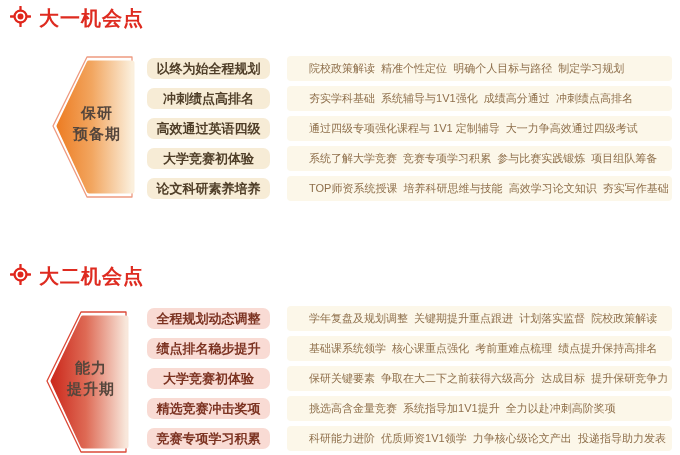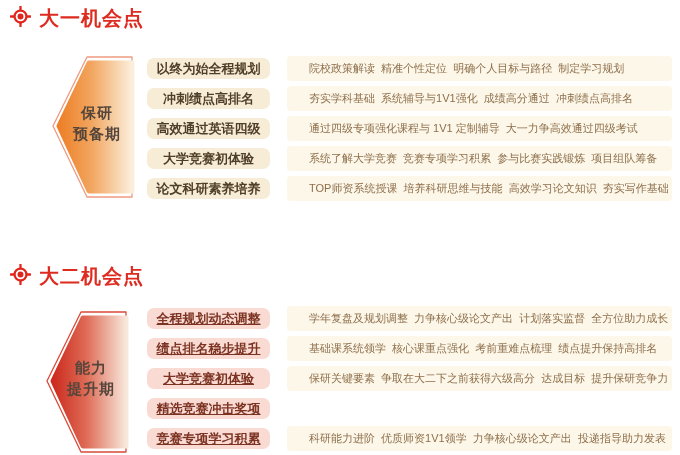--- a/index.html
+++ b/index.html
@@ -27,21 +27,21 @@
   .s2 .rows { top:48px; }
   .row { position:absolute; left:0; width:680px; height:25px; }
   .row:nth-child(1){ top:0px; } .row:nth-child(2){ top:30px; }
   .row:nth-child(3){ top:60px; } .row:nth-child(4){ top:90px; }
   .row:nth-child(5){ top:120px; }
 
   .pill { position:absolute; left:147px; top:2px; width:123px; height:21px; border-radius:7px;
           display:flex; align-items:center; justify-content:center;
           font-size:13px; font-weight:bold; }
   .s1 .pill { background:#F7ECD6; color:#4F3E28; }
-  .s2 .pill { background:#F9DBD4; color:#7C3322;text-decoration:underline; }
+  .s2 .pill { background:#F9DBD4; color:#7C3322; }
 
   .desc { position:absolute; left:287px; top:0; width:385px; height:25px; border-radius:4px;
           background:#FCF7E9; display:flex; align-items:center; padding-left:22px;
           font-size:11px; color:#8E6F4B; white-space:pre; }
 </style>
 </head>
 <body>
 
 <div class="canvas">
 
@@ -131,32 +131,33 @@
       </svg>
       <div class="stage-label">
         <div>能力</div>
         <div>提升期</div>
       </div>
     </div>
 
     <div class="rows">
       <div class="row">
         <div class="pill">全程规划动态调整</div>
-        <div class="desc">学年复盘及规划调整  力争核心级论文产出  计划落实监督  全方位助力成长</div>
+        <div class="desc">学年复盘及规划调整  关键期提升重点跟进  计划落实监督  院校政策解读</div>
       </div>
       <div class="row">
         <div class="pill">绩点排名稳步提升</div>
         <div class="desc">基础课系统领学  核心课重点强化  考前重难点梳理  绩点提升保持高排名</div>
       </div>
       <div class="row">
         <div class="pill">大学竞赛初体验</div>
         <div class="desc">保研关键要素  争取在大二下之前获得六级高分  达成目标  提升保研竞争力</div>
       </div>
       <div class="row">
         <div class="pill">精选竞赛冲击奖项</div>
+        <div class="desc">挑选高含金量竞赛  系统指导加1V1提升  全力以赴冲刺高阶奖项</div>
       </div>
       <div class="row">
         <div class="pill">竞赛专项学习积累</div>
         <div class="desc">科研能力进阶  优质师资1V1领学  力争核心级论文产出  投递指导助力发表</div>
       </div>
     </div>
   </div>
 
 </div>
 

